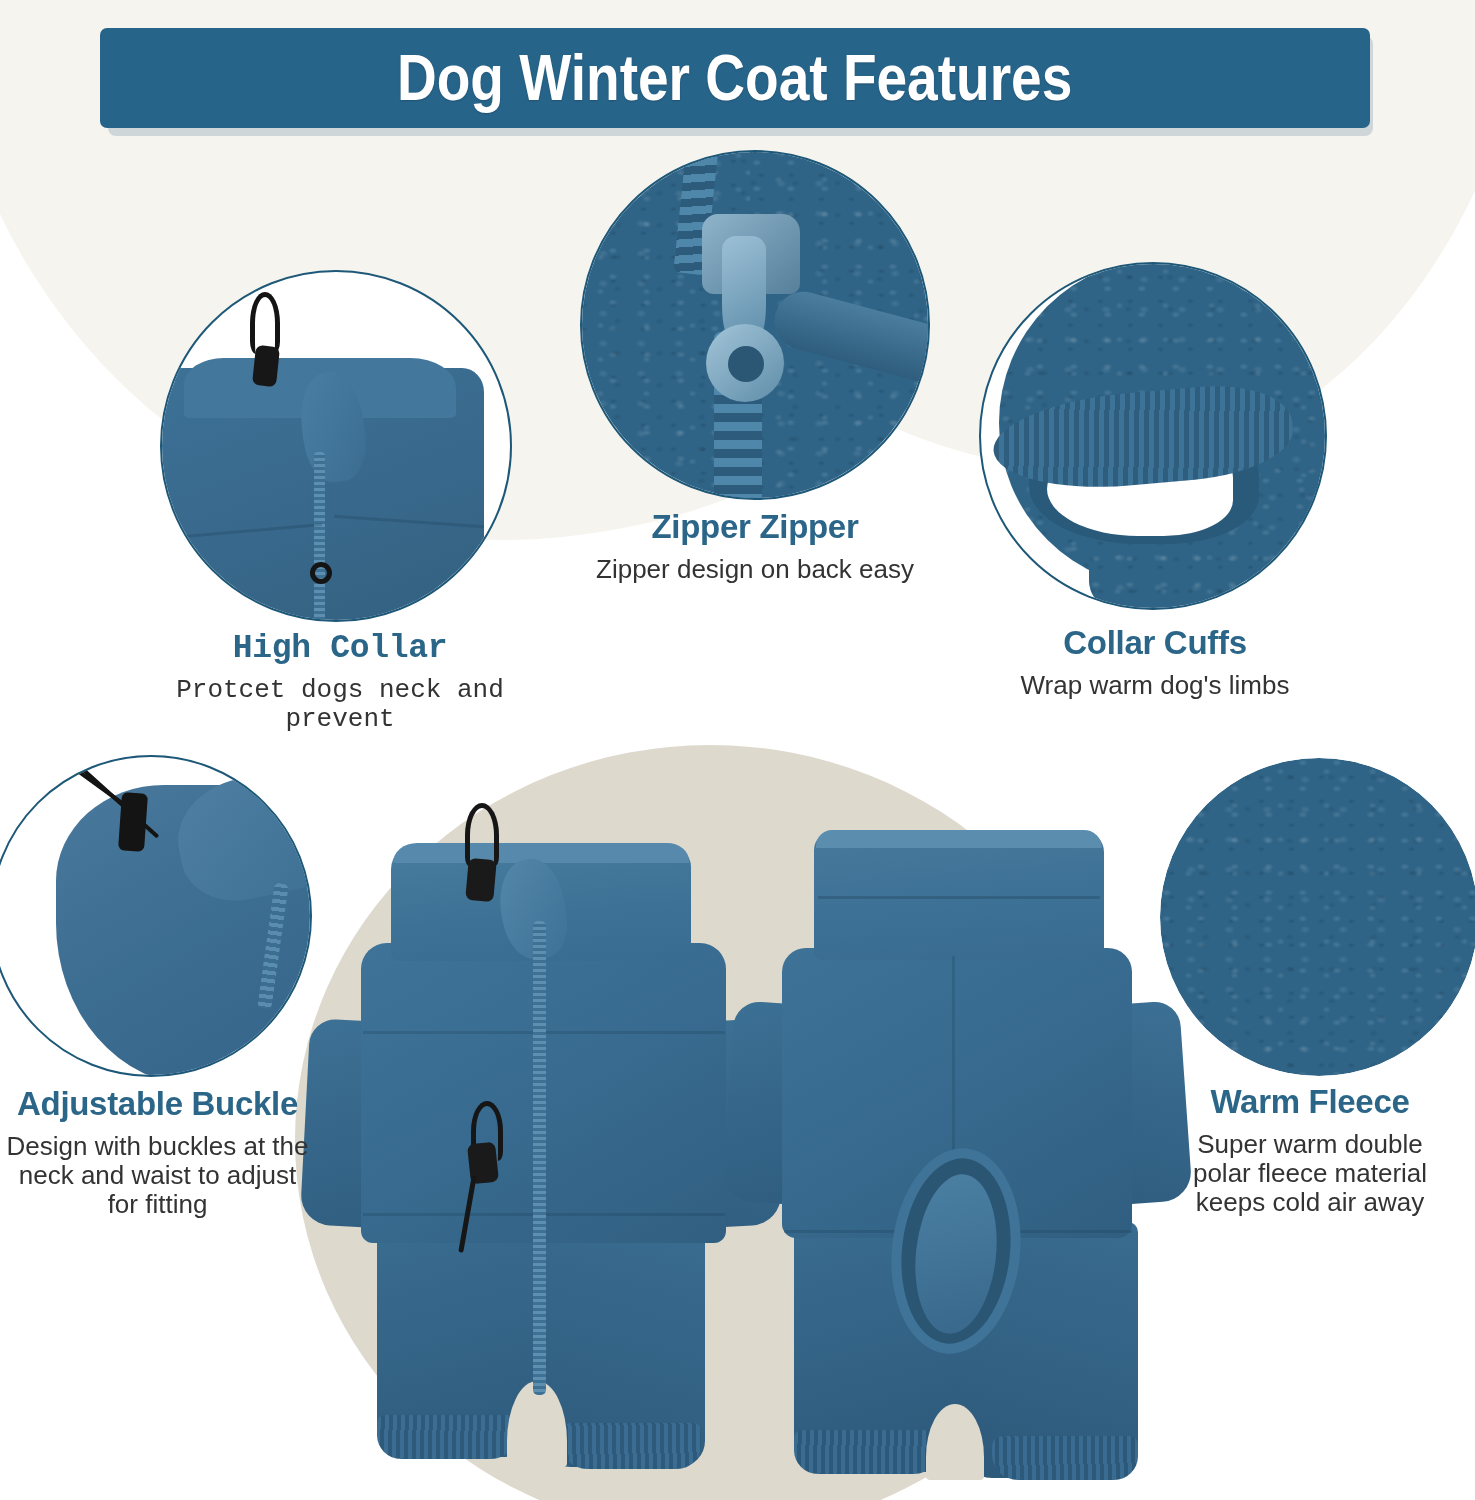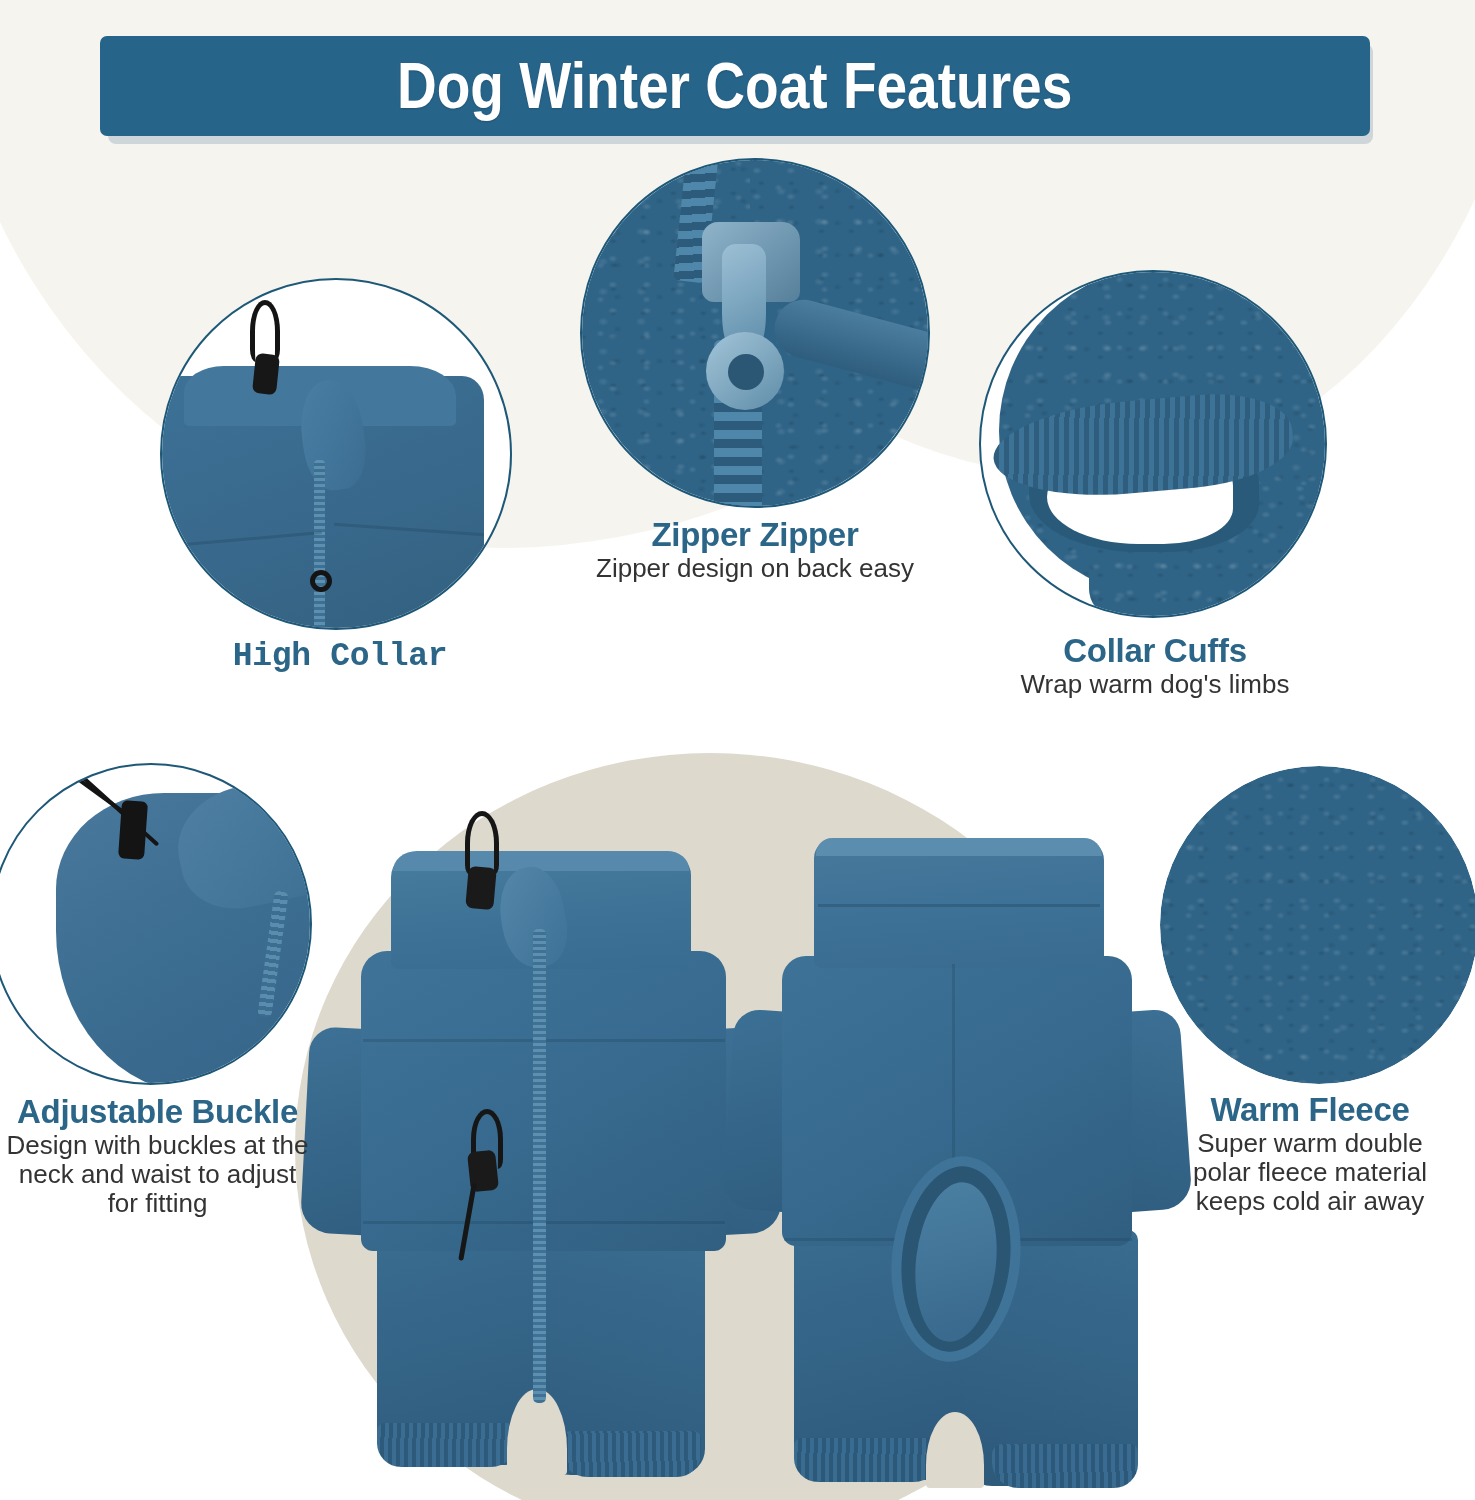--- a/index.html
+++ b/index.html
@@ -3,21 +3,21 @@
 <meta charset="utf-8">
 <style>
   * { margin:0; padding:0; box-sizing:border-box; }
   html,body{ width:1475px; height:1500px; }
   body{
     font-family:"Liberation Sans", sans-serif;
     background:#ffffff;
     position:relative;
     overflow:hidden;
   }
-  #page{ position:absolute; left:0; top:8px; width:1475px; height:1056px; }
+  #page{ position:absolute; left:0; top:0; width:1475px; height:1056px; }
 
   
   .bg-cream-top{
     position:absolute; left:-60px; top:-160px;
     width:1180px; height:700px;
     background:#f6f4ee;
     border-radius:0 0 62% 56% / 0 0 100% 100%;
     z-index:0;
   }
   .bg-cream-top2{
@@ -78,21 +78,21 @@
     font-weight:700;
     font-size:33px;
     letter-spacing:-0.3px;
     white-space:nowrap;
   }
   .desc{
     text-align:center;
     color:#333333;
     font-size:26px;
     line-height:1.12;
-    margin-top:0;
+    margin-top:9px;
   }
   .desc span{ display:block; }
 
   
   .fleece{
     position:absolute;
     background:#396a8e;
   }
   .fleece-tex{
     background-color:#2f6487;
@@ -468,20 +468,21 @@
         <div class="zipper"></div>
         <div class="seam1"></div>
         <div class="seam2"></div>
         <div class="cord"></div>
         <div class="toggle"></div>
         <div class="toggle2"></div>
       </div>
     </div>
     <div class="label">High Collar</div>
     <div class="desc">
+      <span>Protcet dogs neck and prevent</span>
     </div>
   </div>
 
   <div class="feature" style="left:565px; top:150px; width:380px;">
     <div class="circle-wrap" style="height:358px;">
       <div class="circ" id="c2" style="width:350px; height:350px; left:15px;">
         <div class="fleece left-panel fleece-tex"></div>
         <div class="fleece right-panel fleece-tex"></div>
         <div class="teeth-top"></div>
         <div class="teeth"></div>

